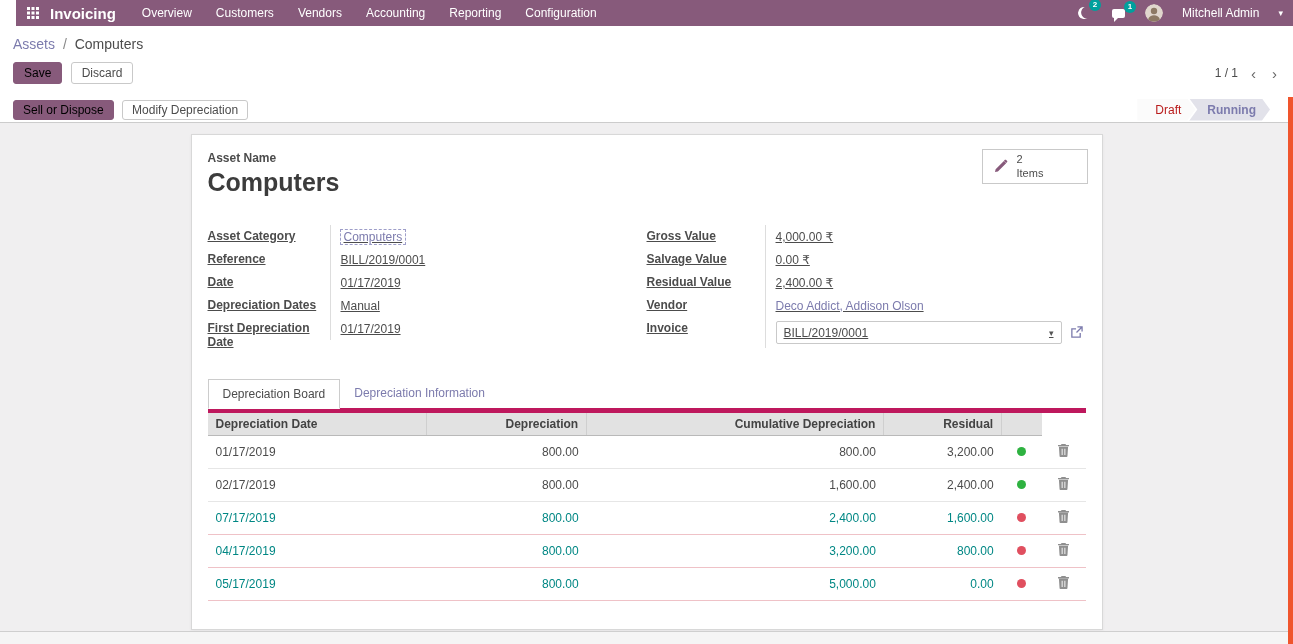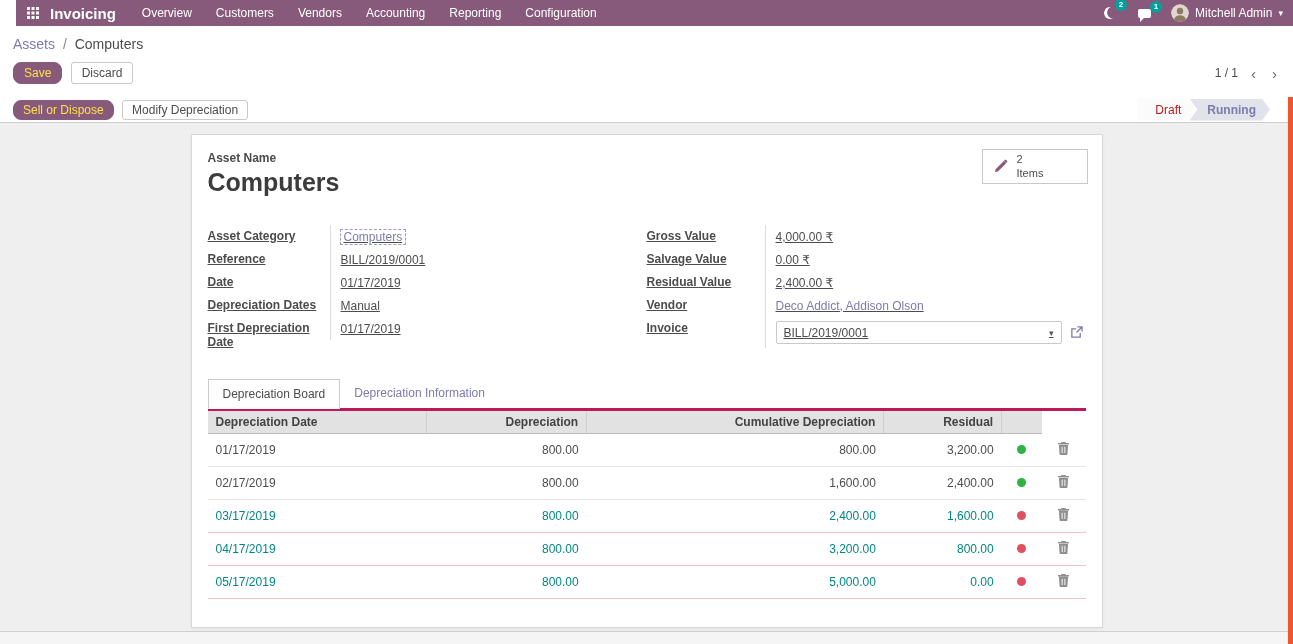--- a/index.html
+++ b/index.html
@@ -21,34 +21,34 @@
   .nav-right { display:flex; align-items:center; gap:18px; }
   .icon-wrap { position:relative; display:inline-flex; align-items:center; cursor:pointer; padding:2px; }
   .badge {
     position:absolute; top:-6px; right:-9px; background:var(--badge,#00a09d); color:#fff;
     font-size:8px; min-width:12px; height:12px; line-height:12px; border-radius:7px;
     text-align:center; padding:0 2px; font-weight:bold;
   }
   .moon { width:12px; height:12px; border-radius:50%; box-shadow: inset 3px -1px 0 0 #fff; display:inline-block; transform:rotate(10deg); }
   .chat { width:13px; height:9px; background:#fff; border-radius:2px; position:relative; display:inline-block; }
   .chat::after { content:""; position:absolute; left:2px; bottom:-4px; border:3px solid transparent; border-top-color:#fff; border-left-color:#fff; }
-  .user-menu { display:flex; align-items:center; gap:6px; cursor:pointer; font-size:12px; }
+  .user-menu { display:flex; align-items:center; gap:19px; cursor:pointer; font-size:12px; }
   .avatar { width:18px; height:18px; border-radius:50%; overflow:hidden; display:inline-flex; }
   .caret { font-size:9px; }
   
   .control-panel { height:71px; padding:8px 13px 0; }
   .breadcrumb { font-size:14px; line-height:20px; }
   .breadcrumb a { color:var(--link,#7C7BAD); text-decoration:none; cursor:pointer; }
   .breadcrumb .sep { color:#888; margin:0 4px; }
   .cp-row { display:flex; justify-content:space-between; align-items:center; margin-top:8px; }
   .btn {
     font-size:12px; padding:3px 10px; border:1px solid #c9c9c9; background:#fff;
     border-radius:3px; color:#4c4c4c; cursor:pointer; font-family:inherit;
   }
-  .btn.primary { background:var(--brand,#875A7B); border-color:var(--brand,#875A7B); color:#fde047;border-radius:8px; }
+  .btn.primary { background:var(--brand,#875A7B); border-color:var(--brand,#875A7B); color:#000000; }
   .cp-buttons .btn { margin-right:5px; }
   .pager { display:flex; align-items:center; gap:10px; color:#4c4c4c; }
   .pg-btn { cursor:pointer; font-size:15px; color:#666; padding:0 3px; }
   
   .statusbar {
     height:26px; border-bottom:1px solid #ccc; display:flex; justify-content:space-between;
     align-items:center; padding:0 13px; background:#fff;
   }
   .sb-left .btn { margin-right:5px; padding:2px 9px; }
   .states { display:flex; align-items:stretch; height:22px; margin-right:10px; }
@@ -84,21 +84,21 @@
   .f-row .val { border-left:1px solid #ddd; padding:4px 0 4px 10px; min-height:23px; display:flex; align-items:center; gap:8px; }
   .link { color:var(--link,#7C7BAD); text-decoration:none; cursor:pointer; }
   .dashed { outline:1px dashed #9e9ec9; padding:0 3px; }
   .select-box {
     width:286px; height:23px; border:1px solid #c9c9c9; border-radius:2px; background:#fff;
     display:inline-flex; align-items:center; justify-content:space-between; padding:0 7px; cursor:pointer;
   }
   .select-box .dd-caret { font-size:9px; color:#555; }
   .ext-link { cursor:pointer; display:inline-flex; }
   
-  .tabs { display:flex; border-bottom:3px solid #be185d; margin-top:26px; padding-left:0; }
+  .tabs { display:flex; border-bottom:5px solid #be185d; margin-top:26px; padding-left:0; }
   .tab { font-size:12px; padding:7px 14px; cursor:pointer; color:var(--link,#7C7BAD); }
   .tab.active { background:#fff; border:1px solid #ccc; border-bottom:1px solid #fff; margin-bottom:-1px; color:#4c4c4c; }
   
   .board { width:100%; border-collapse:collapse; font-size:12px; }
   .board th {
     background:#e2e2e2; font-weight:bold; text-align:left; padding:4px 8px;
     border-bottom:1px solid #b9b9b9; border-right:1px solid #cfcfcf; height:21px; color:#434343;
   }
   .board th.num { text-align:right; }
   .board th.del-col { background:transparent; border:none; }
@@ -336,21 +336,21 @@
           <td class="num">1,600.00</td>
           <td class="num">2,400.00</td>
           <td class="c-dot"><span class="dot green"></span></td>
           <td class="c-del"><span class="trash">
                 <svg width="11" height="13" viewBox="0 0 12 14">
                   <path fill="#6a6a6a" d="M4 0h4l1 1h3v1.5H0V1h3L4 0zM1 3h10l-.7 10.2c0 .5-.4.8-.9.8H2.6c-.5 0-.9-.3-.9-.8L1 3zm3 2v7h1V5H4zm3 0v7h1V5H7z"></path>
                 </svg>
               </span></td>
         </tr>
         <tr class="future">
-          <td>03/17/2019</td>
+          <td>07/17/2019</td>
           <td class="num">800.00</td>
           <td class="num">2,400.00</td>
           <td class="num">1,600.00</td>
           <td class="c-dot"><span class="dot red"></span></td>
           <td class="c-del"><span class="trash">
                 <svg width="11" height="13" viewBox="0 0 12 14">
                   <path fill="#6a6a6a" d="M4 0h4l1 1h3v1.5H0V1h3L4 0zM1 3h10l-.7 10.2c0 .5-.4.8-.9.8H2.6c-.5 0-.9-.3-.9-.8L1 3zm3 2v7h1V5H4zm3 0v7h1V5H7z"></path>
                 </svg>
               </span></td>
         </tr>

